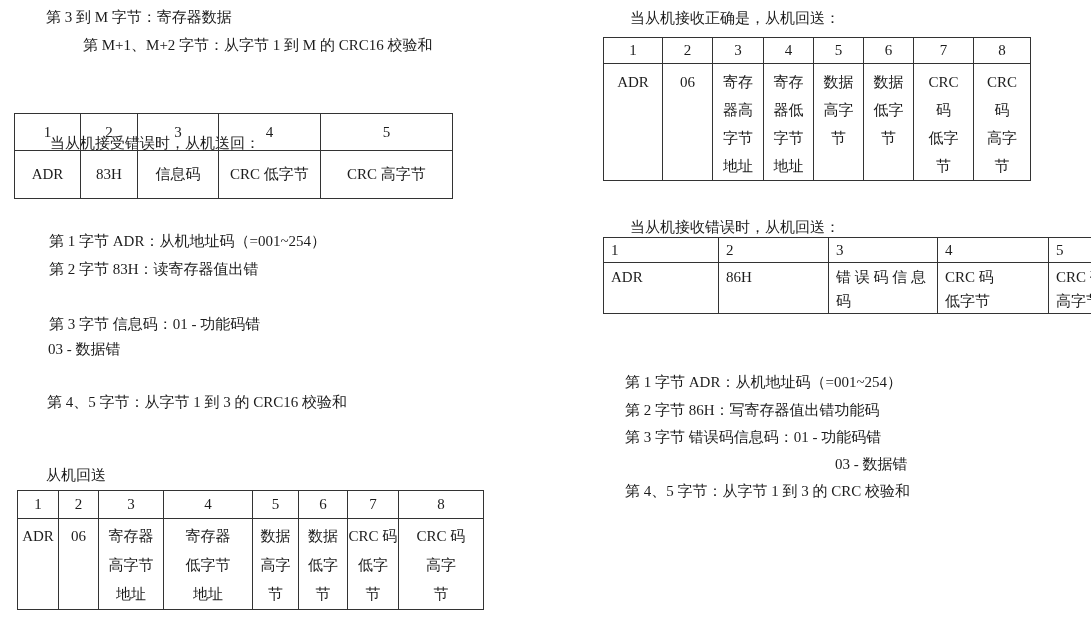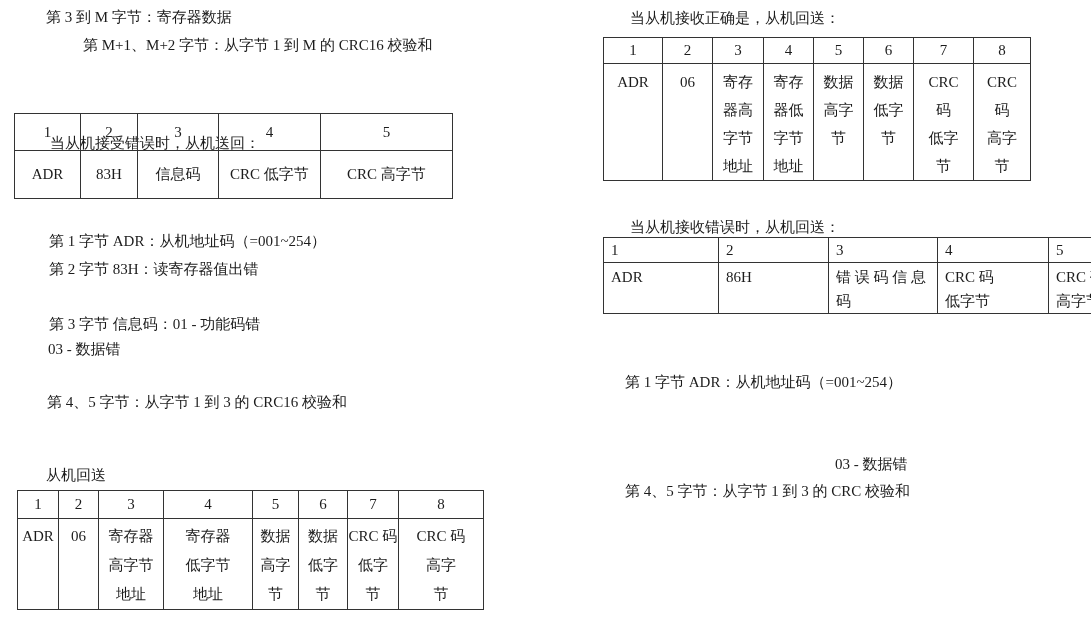--- a/index.html
+++ b/index.html
@@ -221,16 +221,18 @@
 码</td>
       <td>CRC 码
 低字节</td>
       <td>CRC 码
 高字节</td>
     </tr>
   </tbody>
     </table>
 
   <div class="line" style="left:625px; top:374px;">第 1 字节 ADR：从机地址码（=001~254）</div>
+  <div class="line" style="left:625px; top:402px;">第 2 字节 86H：写寄存器值出错功能码</div>
+  <div class="line" style="left:625px; top:429px;">第 3 字节 错误码信息码：01 - 功能码错</div>
   <div class="line" style="left:835px; top:456px;">03 - 数据错</div>
   <div class="line" style="left:625px; top:483px;">第 4、5 字节：从字节 1 到 3 的 CRC 校验和</div>
 
 </div>
 
 </body></html>

